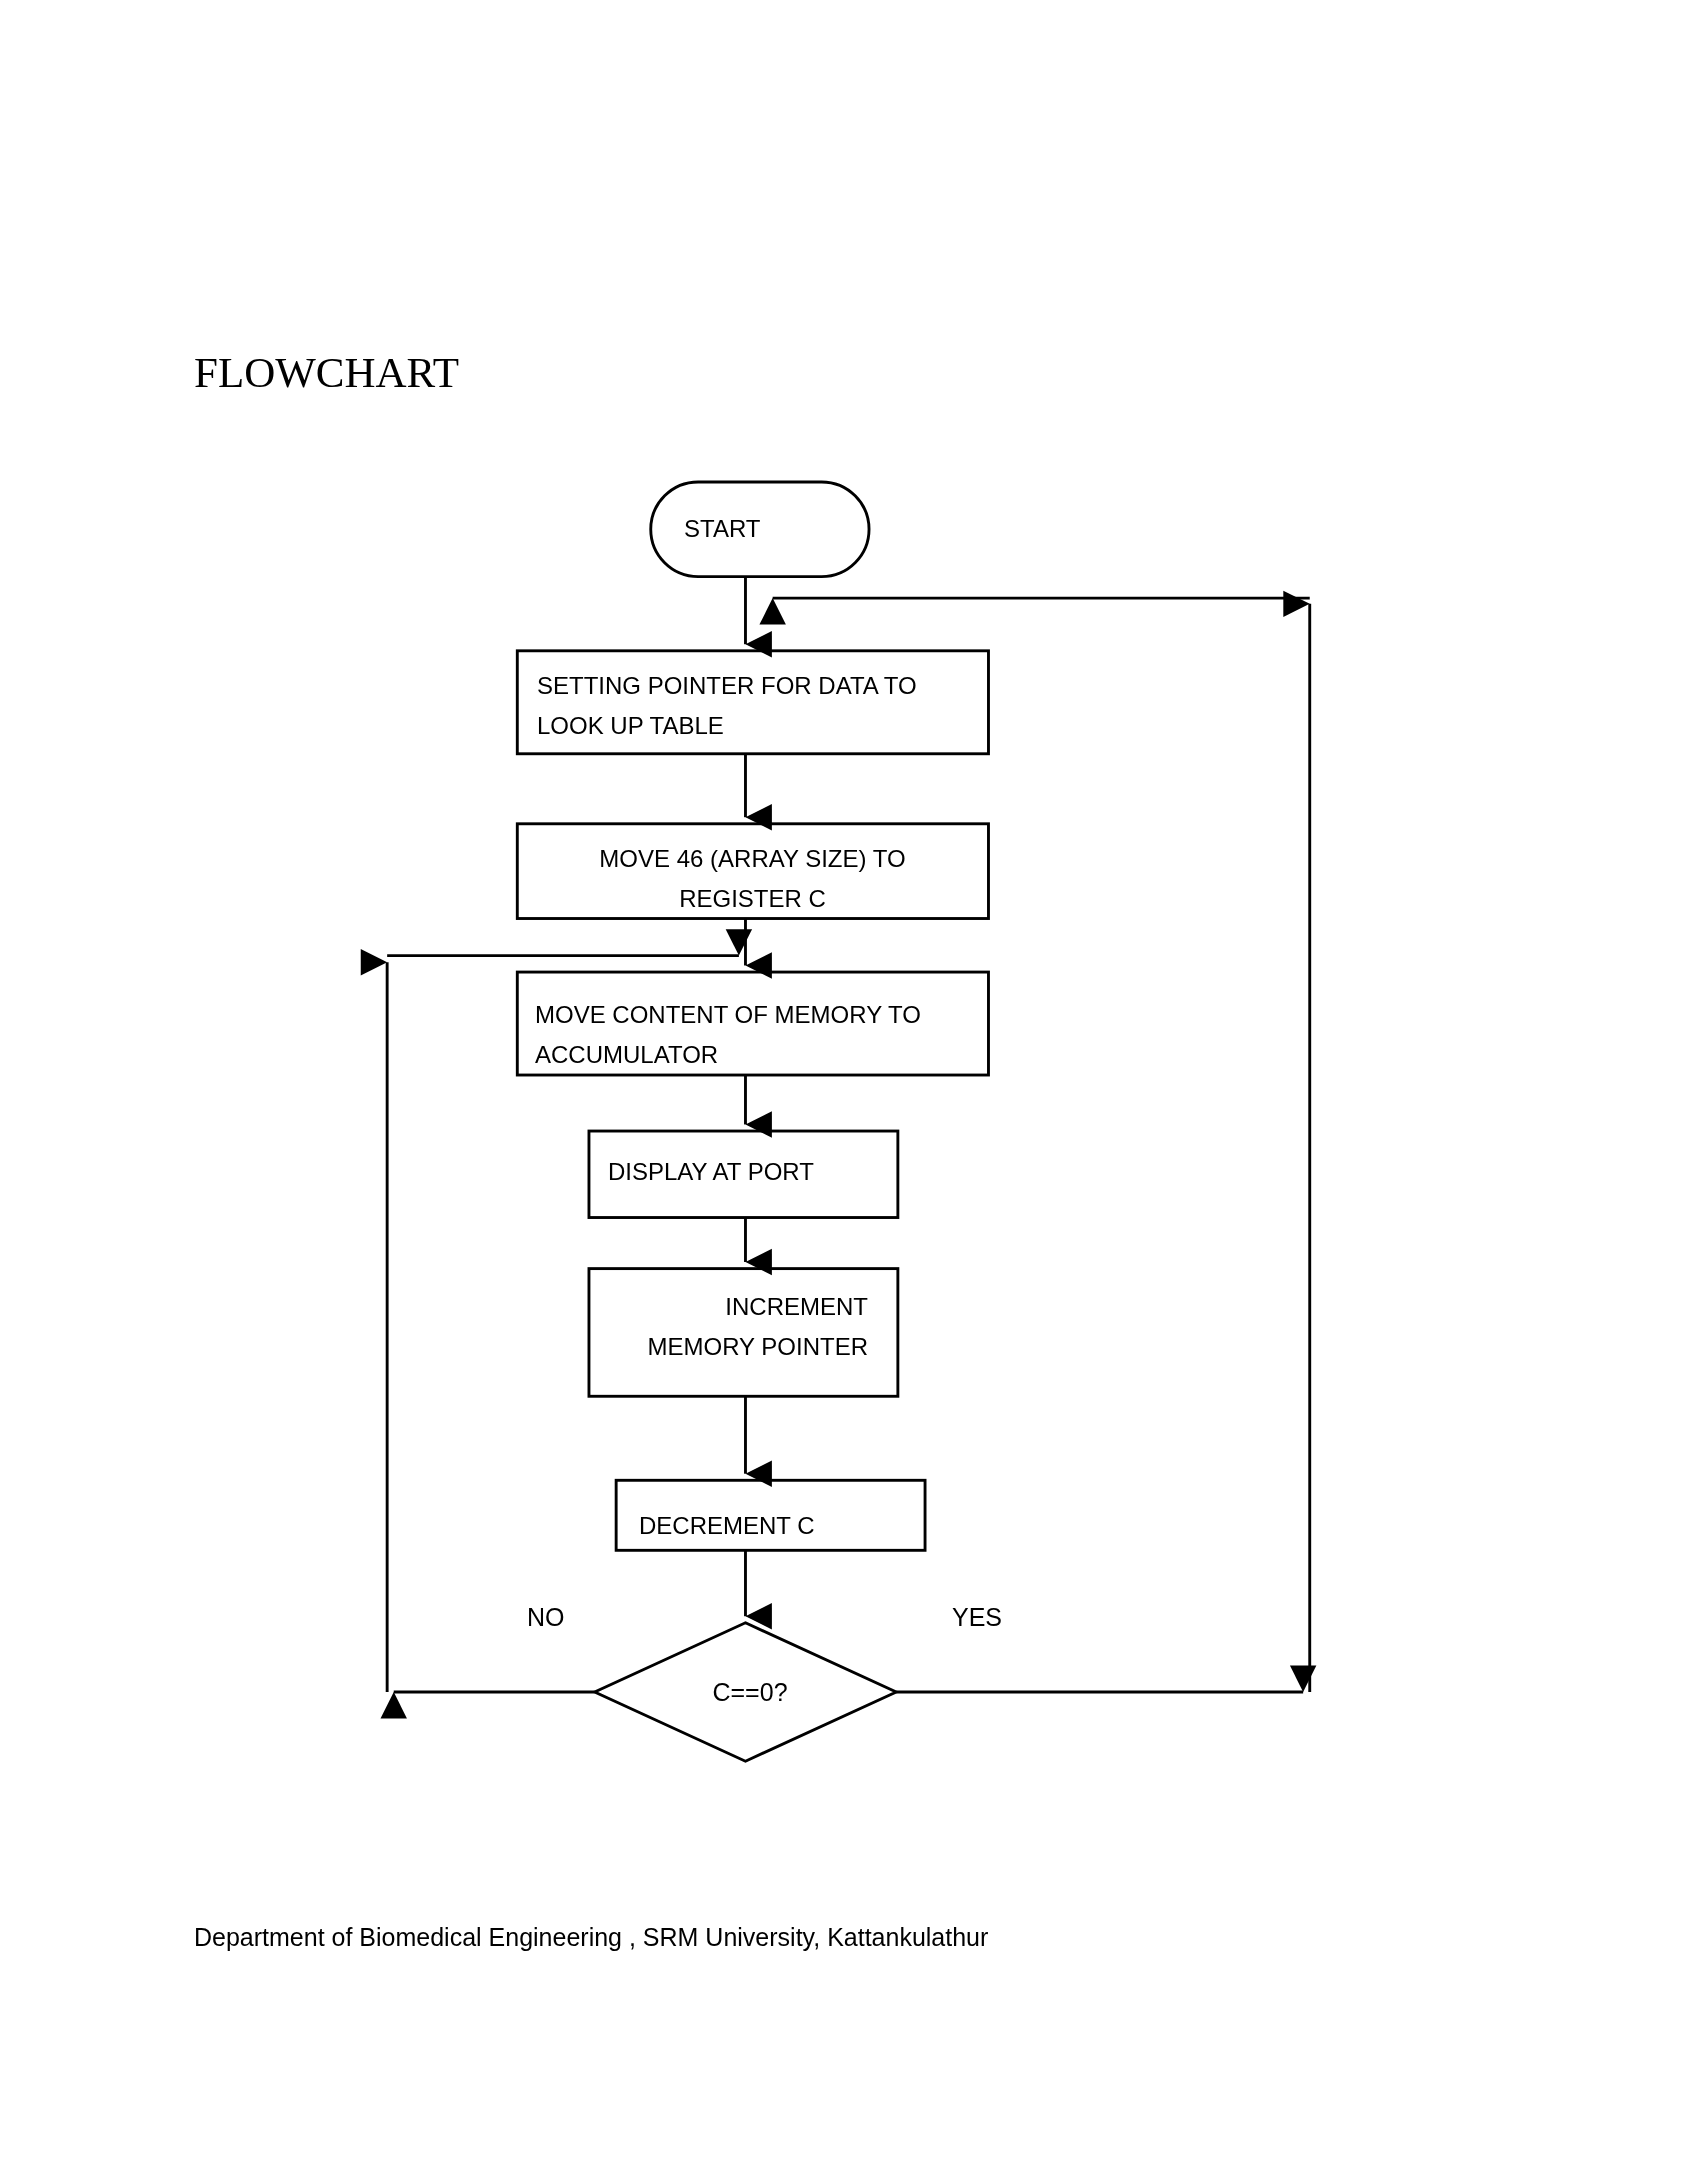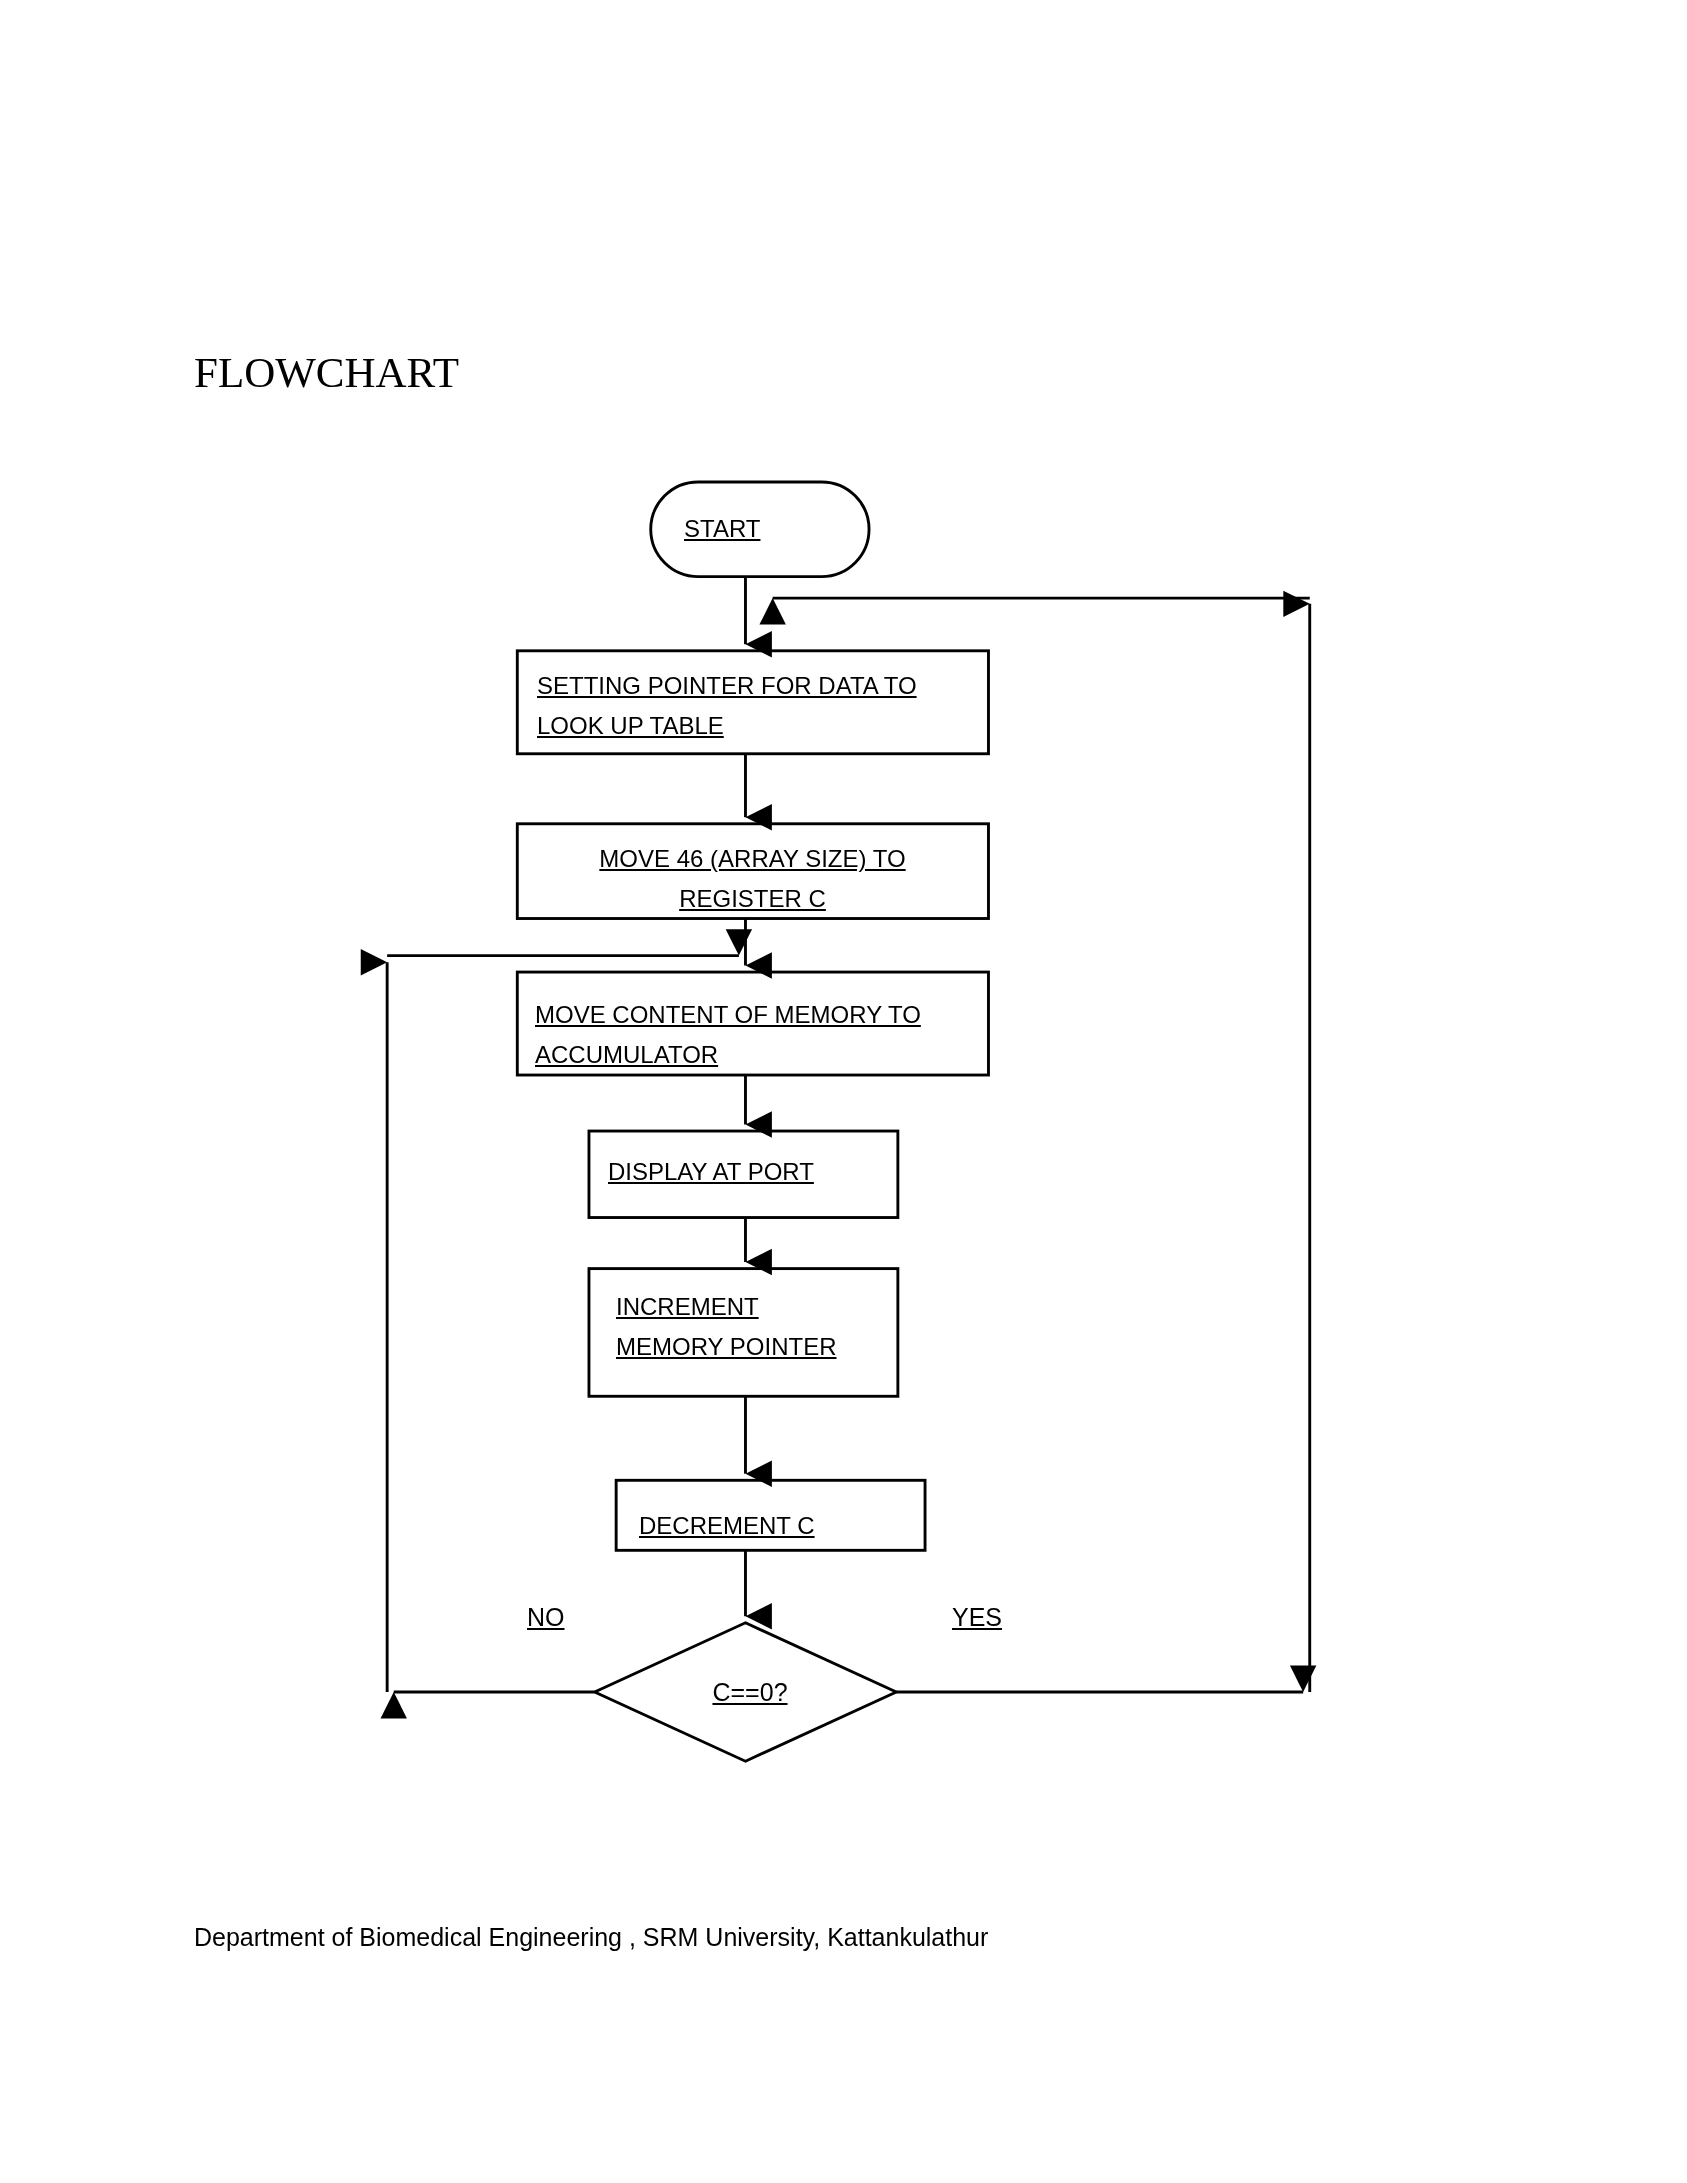--- a/index.html
+++ b/index.html
@@ -86,21 +86,20 @@
   }
 
   
   .node-text {
     position: absolute;
     color: #000000;
     font-family: "Liberation Sans", sans-serif;
     font-size: 24px;
     line-height: 40px;
     white-space: pre-line;
-    text-decoration: underline;
   }
   .node-text.left   { text-align: left; }
   .node-text.center { text-align: center; }
 
   #node-start-label {
     left: 684px;
     top: 509px;
     width: 181px;
   }
   #node-p1-label {
@@ -117,23 +116,24 @@
     left: 535px;
     top: 995px;
     width: 445px;
   }
   #node-p4-label {
     left: 608px;
     top: 1152px;
     width: 280px;
   }
   #node-p5-label {
-    left: 616px;
+    left: 588px;
     top: 1287px;
     width: 280px;
+    text-align: right;
   }
   #node-p6-label {
     left: 639px;
     top: 1506px;
     width: 280px;
   }
   #node-decision-label {
     left: 651px;
     top: 1672px;
     width: 198px;

